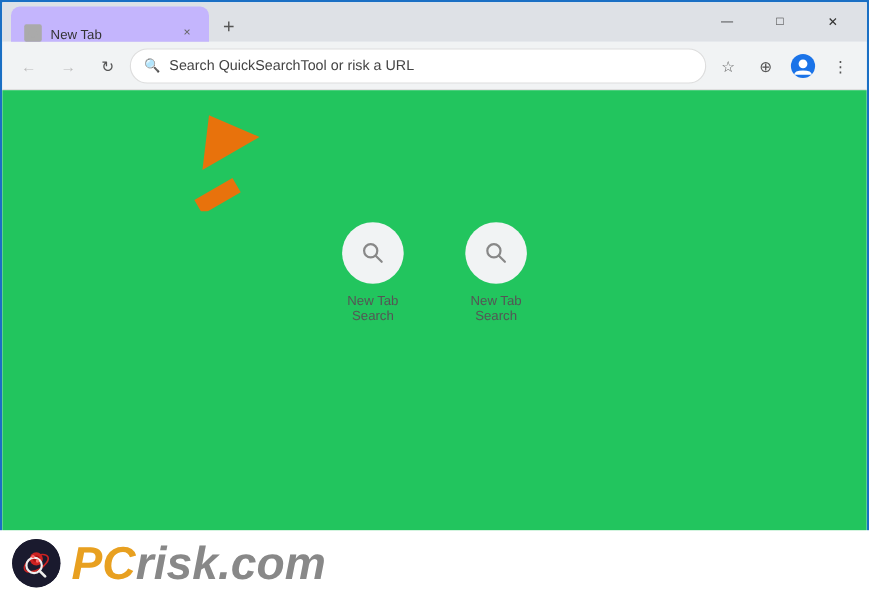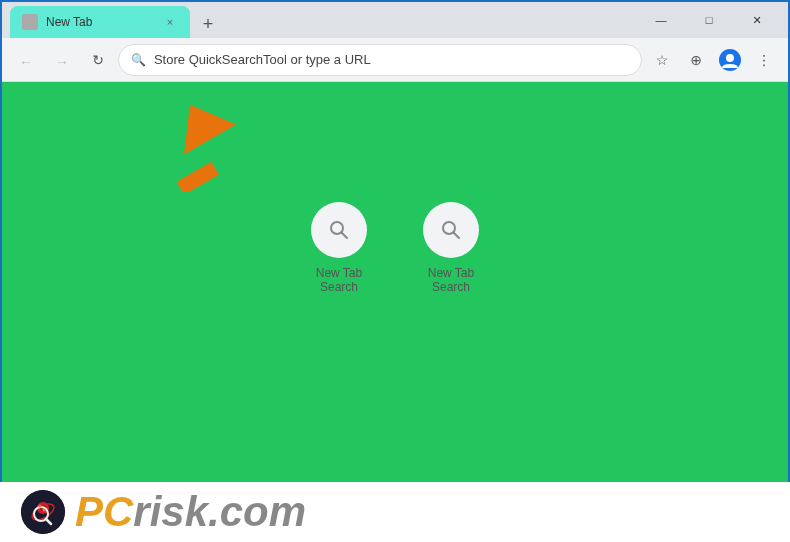--- a/index.html
+++ b/index.html
@@ -20,24 +20,24 @@
       align-items: center;
       padding: 0 8px;
       gap: 0;
     }
     .tab-strip {
       display: flex;
       align-items: flex-end;
       height: 36px;
     }
     .tab {
-      background: #5eead4;
+      background: #c4b5fd;
       height: 32px;
       display: flex;
-      align-items: center;
+      align-items: flex-end;
       padding: 0 12px;
       border-radius: 8px 8px 0 0;
       min-width: 180px;
       gap: 8px;
       font-size: 12px;
       color: #333;
       position: relative;
     }
     .tab-favicon {
       width: 16px;
@@ -183,21 +183,21 @@
     
     .branding {
       position: absolute;
       bottom: 0;
       left: 0;
       right: 0;
       height: 60px;
       background: #fff;
       display: flex;
       align-items: center;
-      padding: 0 21px;
+      padding: 0 11px;
       gap: 10px;
     }
     .brand-logo {
       width: 44px; height: 44px;
       border-radius: 50%;
       background: #1a1a2e;
       display: flex; align-items: center; justify-content: center;
       position: relative;
       overflow: hidden;
     }
@@ -232,21 +232,21 @@
     <div class="win-btn close">✕</div>
   </div>
 </div>
 
 <div class="toolbar">
   <div class="nav-btn disabled">←</div>
   <div class="nav-btn disabled">→</div>
   <div class="nav-btn">↻</div>
   <div class="address-bar">
     <span class="address-bar-icon">🔍</span>
-    <span class="address-text">Store QuickSearchTool or type a URL</span>
+    <span class="address-text">Search QuickSearchTool or risk a URL</span>
   </div>
   <div class="toolbar-right">
     <div class="toolbar-icon-btn">☆</div>
     <div class="toolbar-icon-btn">⊕</div>
     <div class="toolbar-icon-btn" style="font-size:20px; color:#1a73e8;">
       <svg width="24" height="24" viewBox="0 0 24 24">
           <circle cx="12" cy="12" r="11" fill="#1a73e8"></circle>
           <circle cx="12" cy="10" r="4" fill="#fff"></circle>
           <path d="M4 20 Q4 16 12 16 Q20 16 20 20" fill="#fff"></path>
         </svg>

